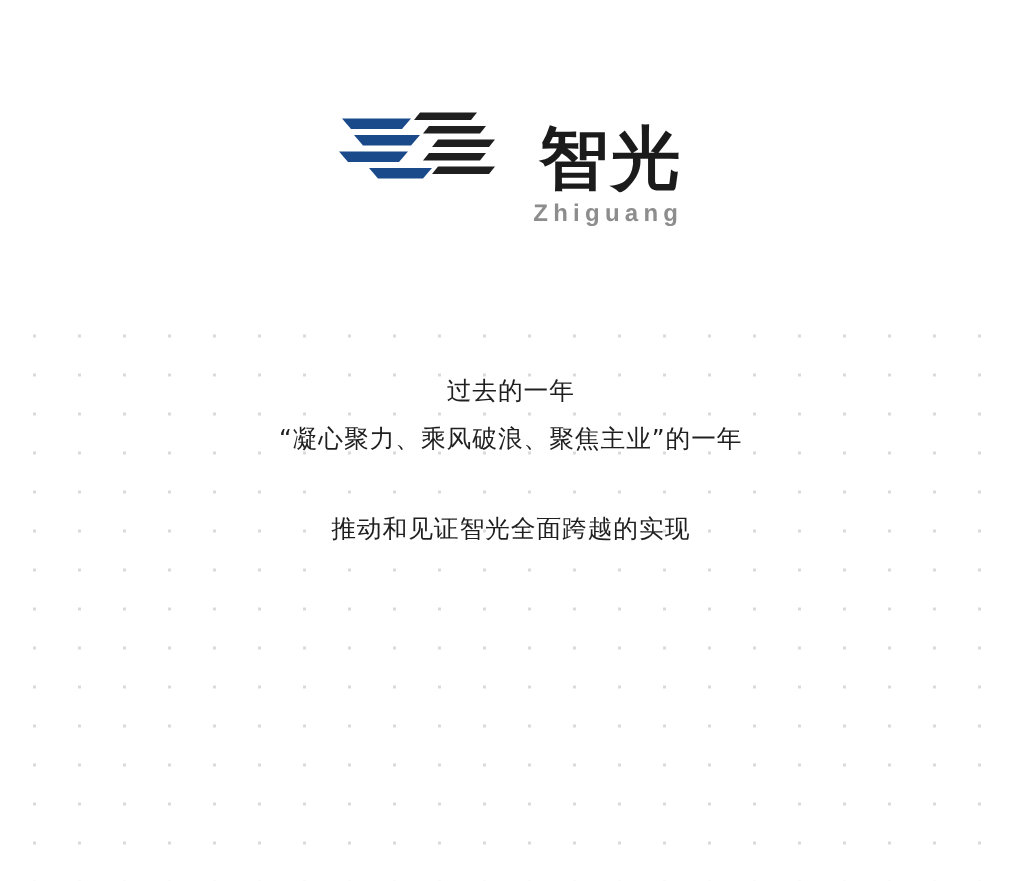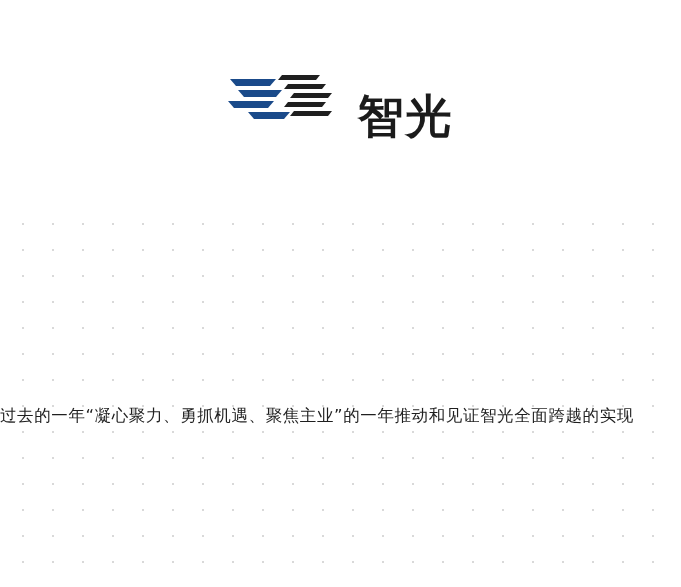--- a/index.html
+++ b/index.html
@@ -76,21 +76,21 @@
 
   
   .message {
     position: absolute;
     left: 0;
     top: 205px;
     width: 681px;
     height: 382px;
     z-index: 2;
     display: flex;
-    flex-direction: row;
+    flex-direction: column;
     align-items: center;
     padding-top: 40px;
     box-sizing: border-box;
   }
   .line {
     font-family: "DejaVu Sans", "Liberation Sans", sans-serif;
     font-size: 16.5px;
     color: #1f1f1f;
     line-height: 32px;
     text-align: center;
@@ -119,24 +119,25 @@
           <path d="M54 10 L92 10 L88 15 L50 15 Z"></path>
           <path d="M60 19 L98 19 L94 24 L56 24 Z"></path>
           <path d="M66 28 L104 28 L100 33 L62 33 Z"></path>
           <path d="M60 37 L98 37 L94 42 L56 42 Z"></path>
           <path d="M66 46 L104 46 L100 51 L62 51 Z"></path>
         </g>
       </svg>
     </div>
     <div class="logo-text">
       <div class="logo-cn">智光</div>
+      <div class="logo-en">Zhiguang</div>
     </div>
   </div>
 </div>
 
 <div class="dot-band"></div>
 
 <div class="message">
   <div class="line">过去的一年</div>
-  <div class="line">“凝心聚力、勇抓机遇、聚焦主业”的一年</div>
+  <div class="line">“凝心聚力、乘风破浪、聚焦主业”的一年</div>
   <div class="line spacer"></div>
   <div class="line">推动和见证智光全面跨越的实现</div>
 </div>
 
 </body></html>

